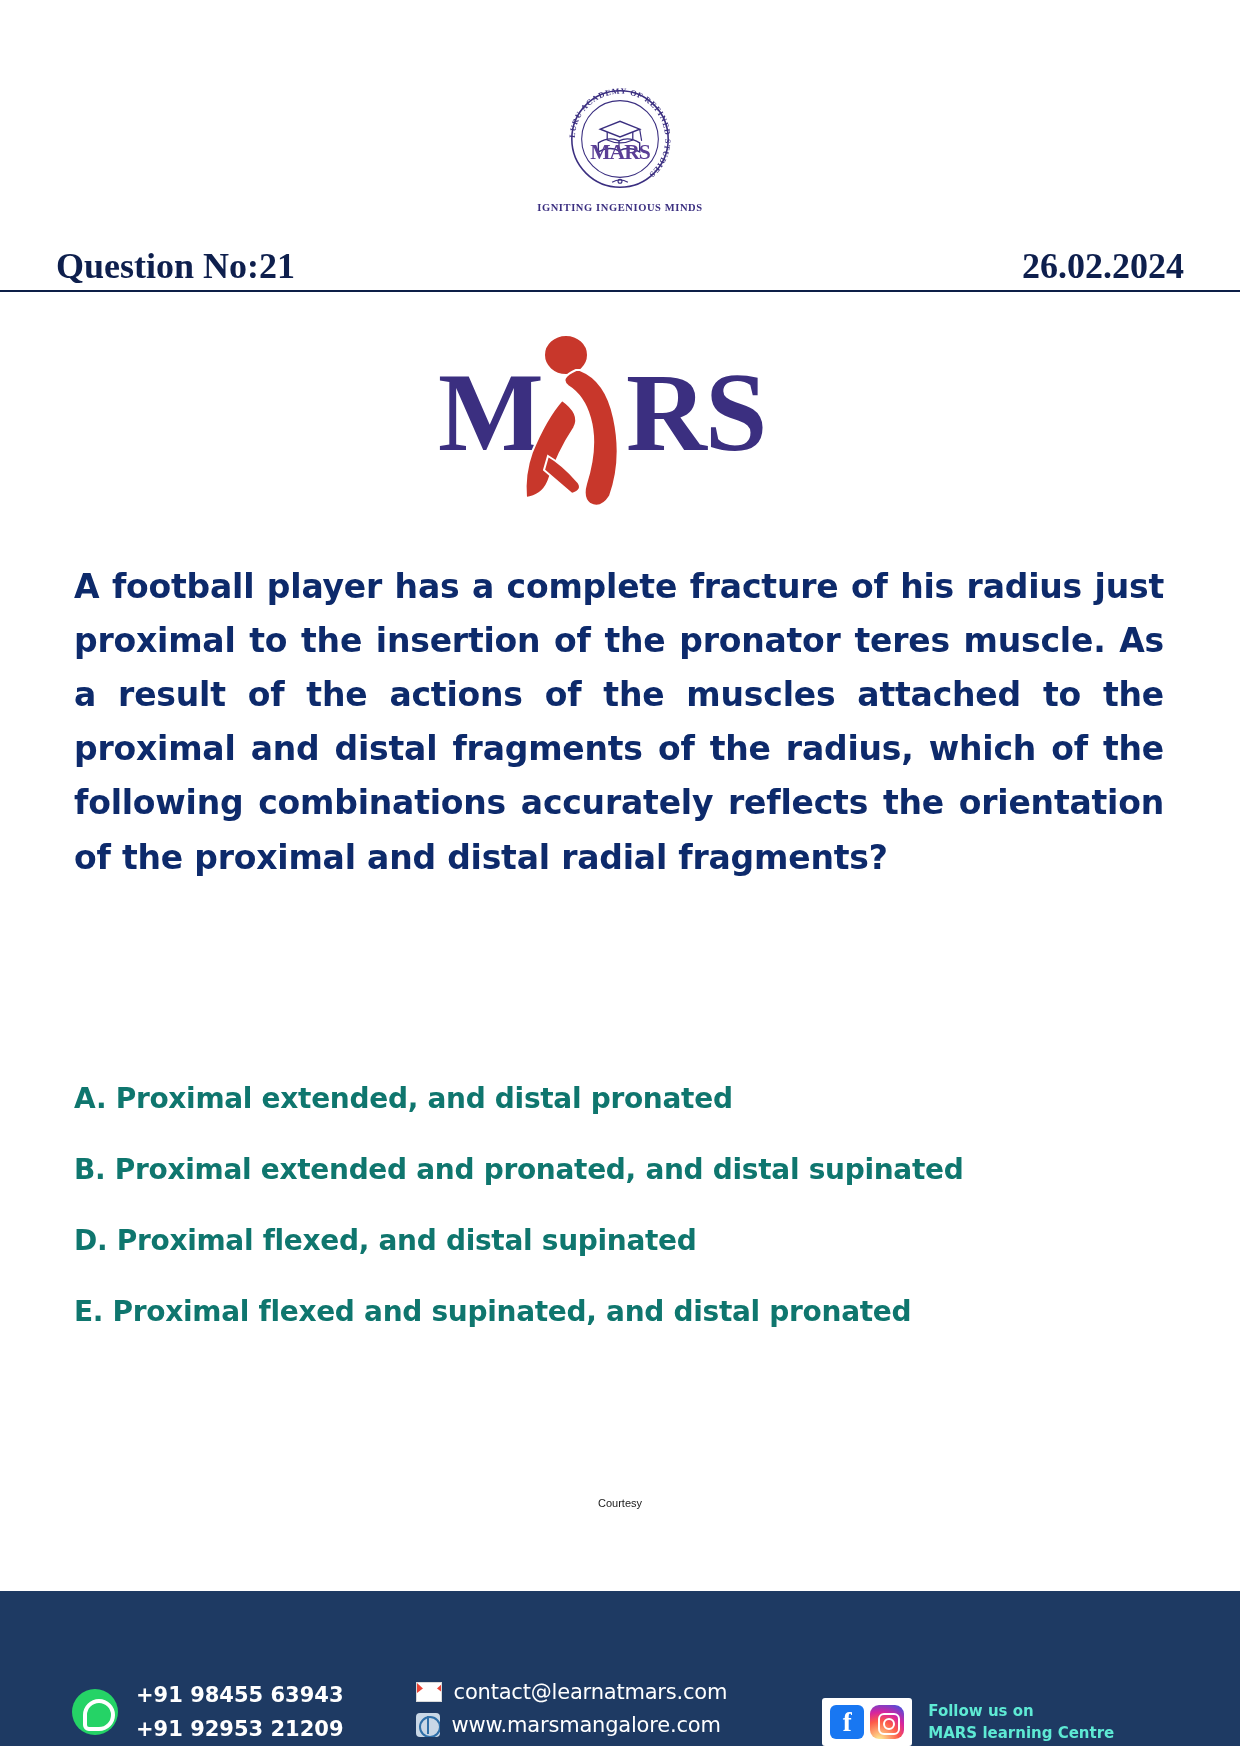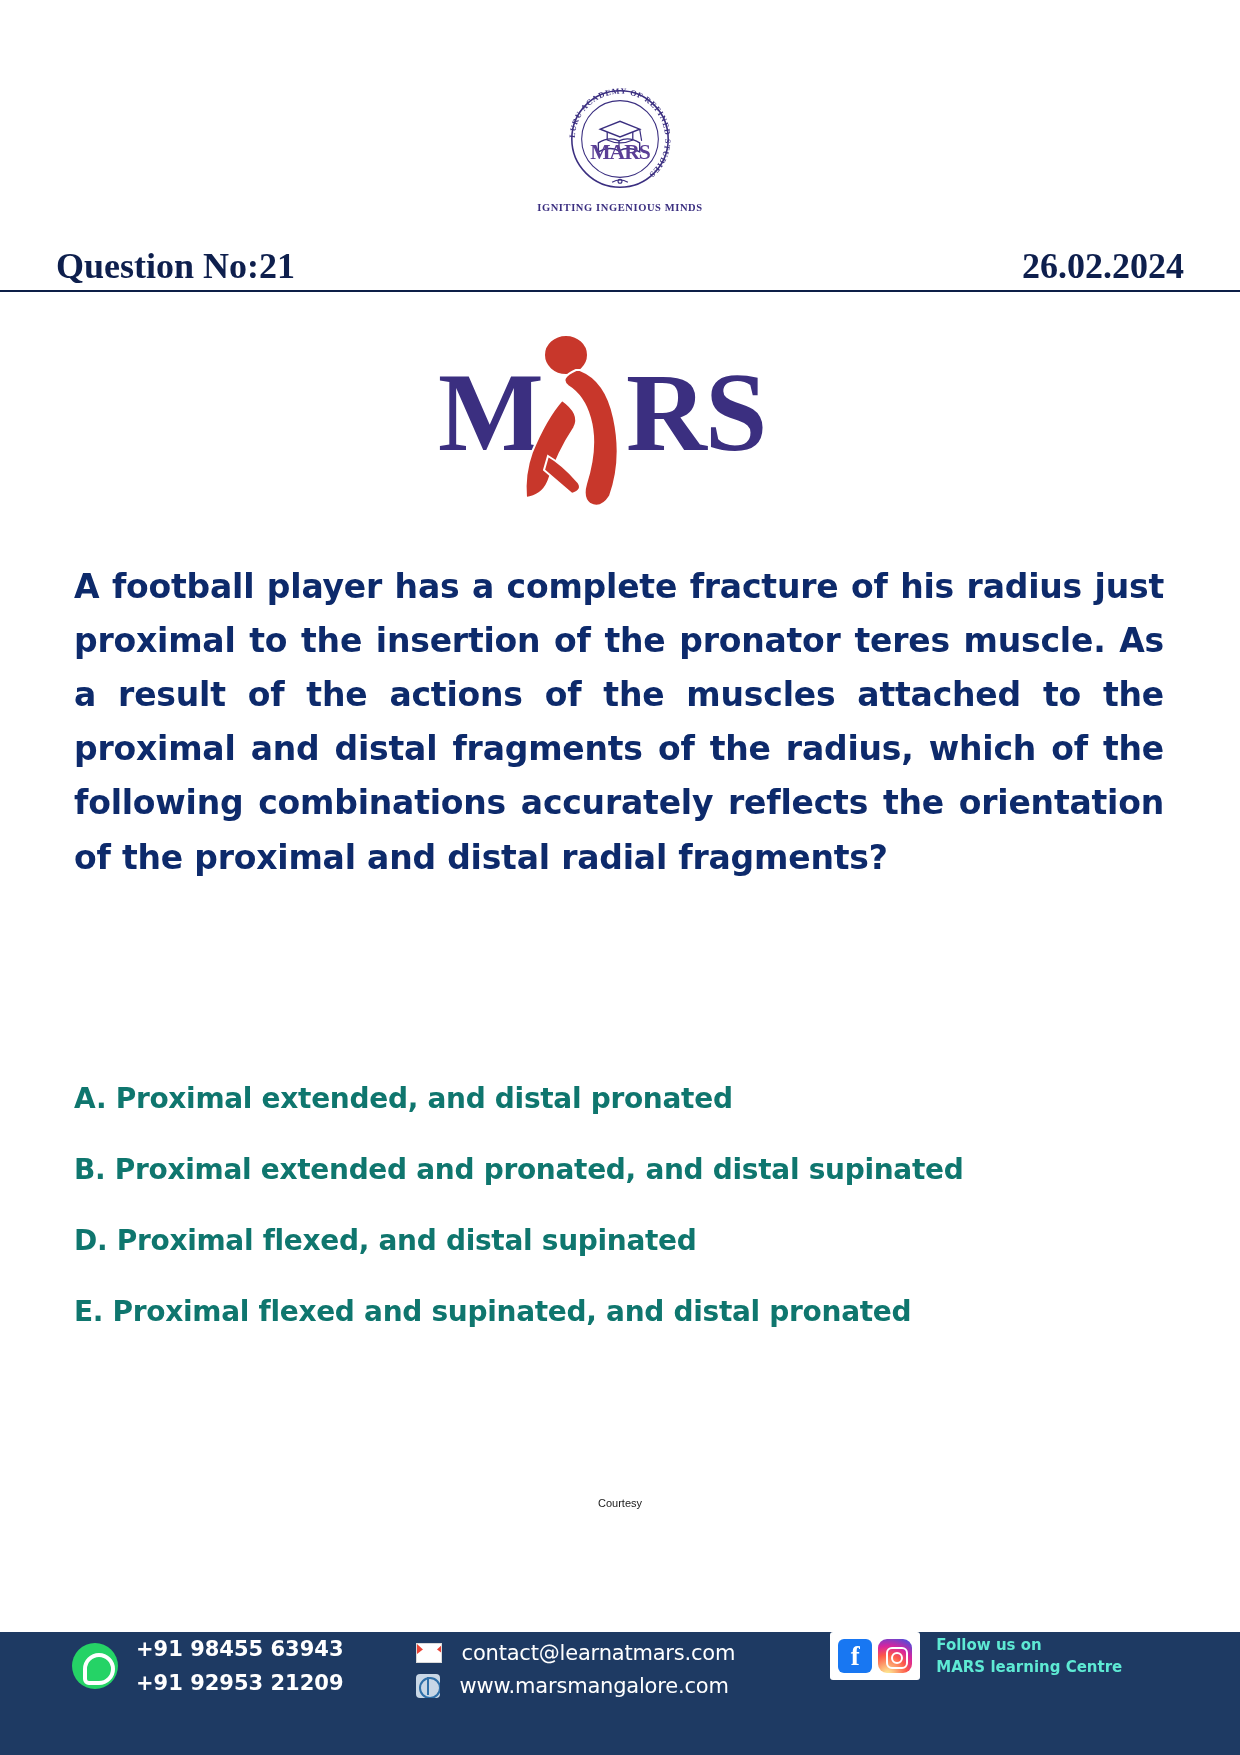--- a/index.html
+++ b/index.html
@@ -112,43 +112,42 @@
     text-align: center;
     font-family: "Liberation Sans", sans-serif;
     font-size: 11px;
     color: #1a1a1a;
     line-height: 1.5;
   }
 
   
   .footer {
     position: absolute;
-    left: 0; bottom: 0;
+    left: 0; bottom: 9px;
     width: 1240px;
-    height: 123px;
+    height: 155px;
     background: #1e3a63;
     display: flex;
-    align-items: flex-start;
+    align-items: flex-end;
   }
   .f-col { display: flex; align-items: center; }
   .f-phone { margin-left: 72px; }
   .f-phone .lines {
     margin-left: 18px;
     color: #ffffff;
     font-family: "DejaVu Sans", sans-serif;
     font-weight: bold;
     font-size: 21px;
     line-height: 1.62;
   }
   .f-contact { margin-left: 72px; }
   .f-contact .row {
     display: flex;
     align-items: center;
     margin: 9px 0;
-    gap: 8px;
   }
   .f-contact .row span.txt {
     margin-left: 12px;
     color: #ffffff;
     font-family: "DejaVu Sans", sans-serif;
     font-size: 21px;
     letter-spacing: -0.2px;
   }
   .f-social { margin-left: 95px; display: flex; align-items: center; }
   .f-social .labels {

